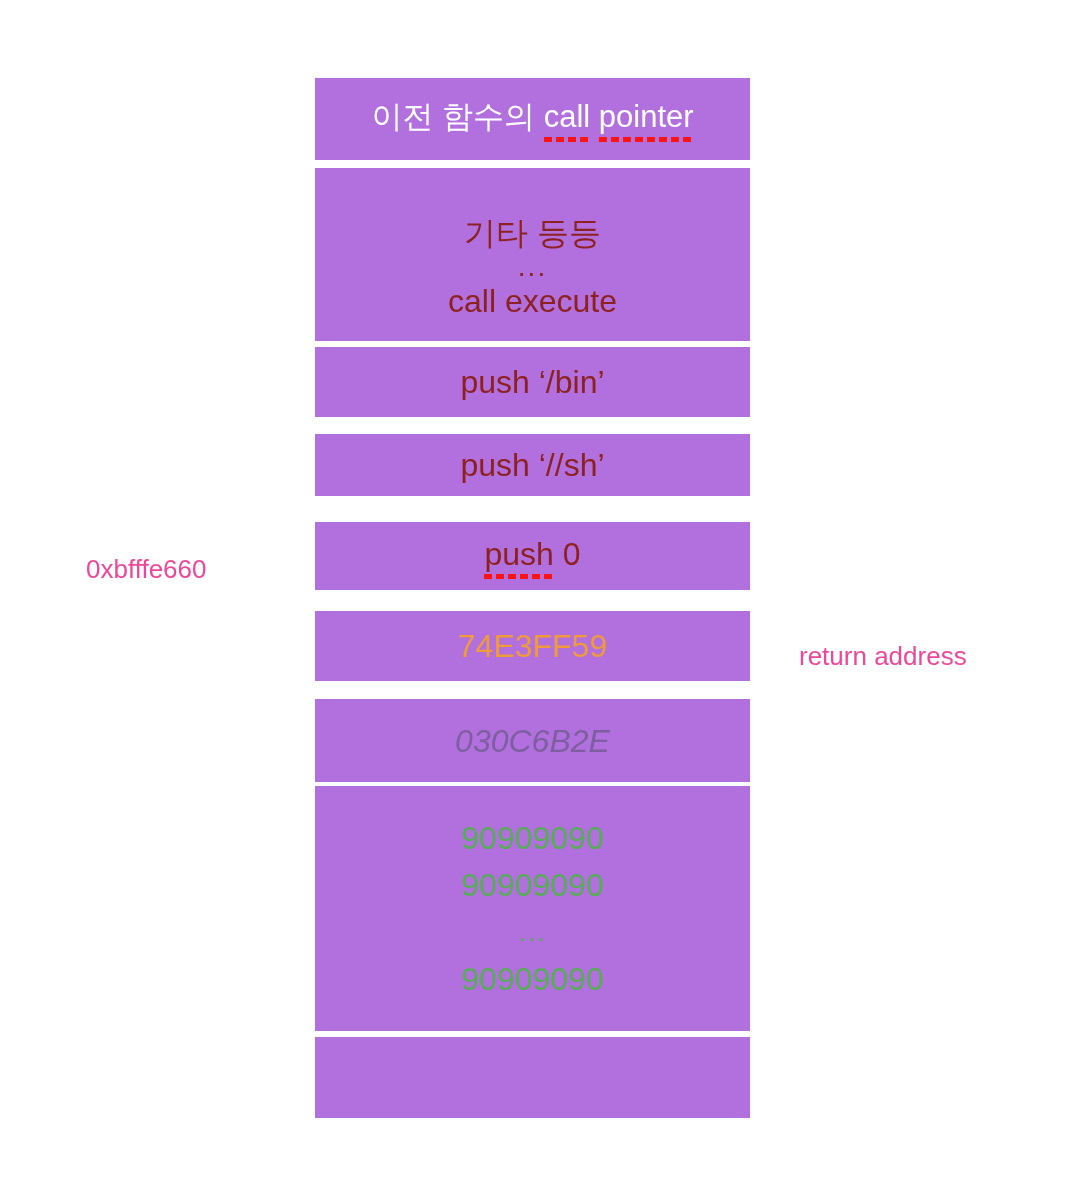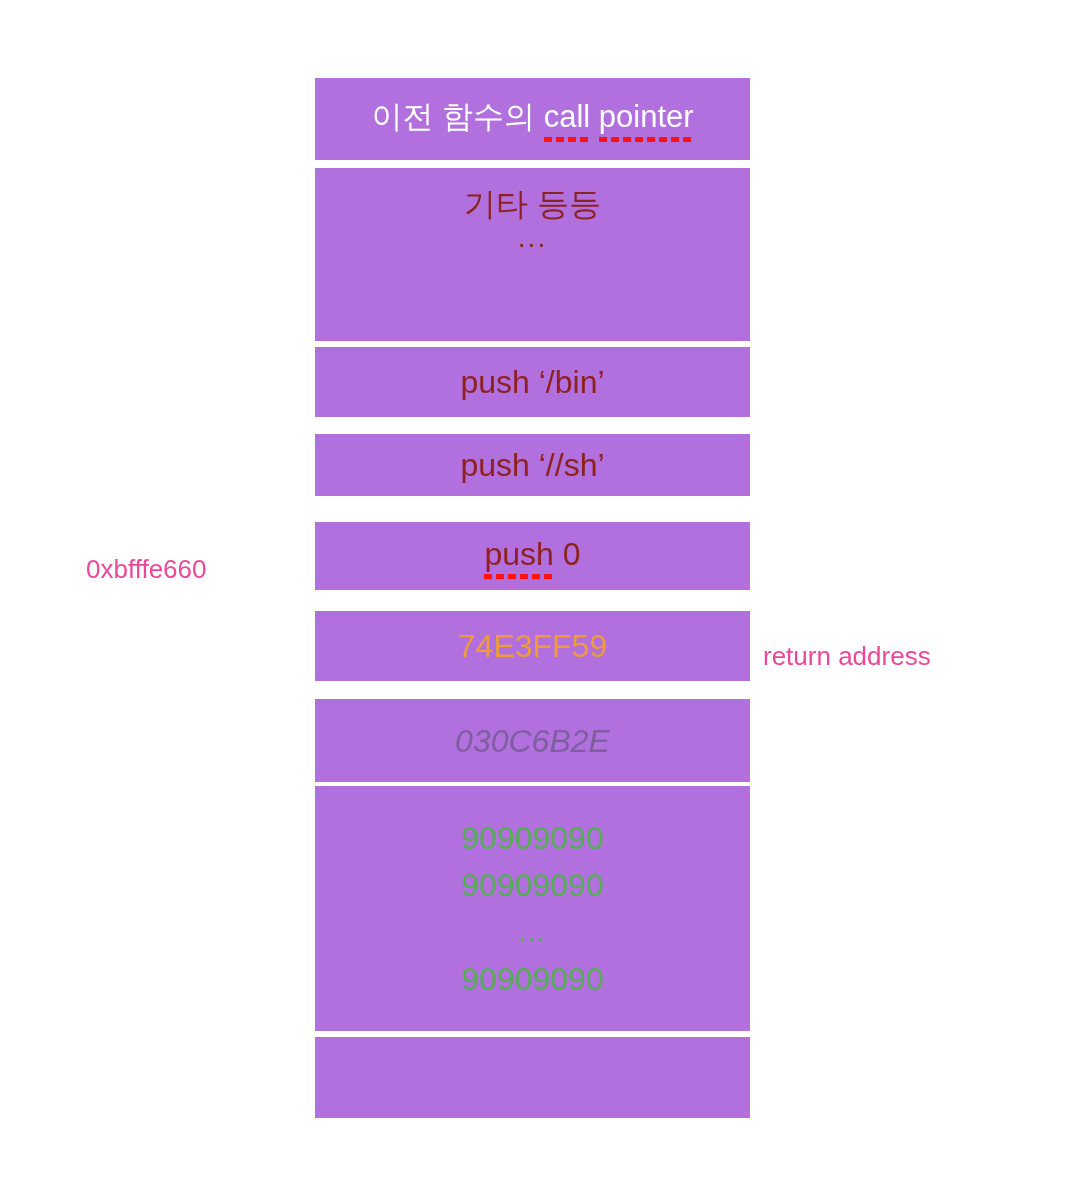--- a/index.html
+++ b/index.html
@@ -20,21 +20,21 @@
     left: 315px;
     width: 435px;
     background: #b170dd;
     display: flex;
     flex-direction: column;
     align-items: center;
     justify-content: center;
     text-align: center;
   }
   .box1 { top: 78px;  height: 82px;  }
-  .box2 { top: 168px; height: 173px; justify-content: flex-start; padding: 15px 0 19px; box-sizing: border-box; }
+  .box2 { top: 168px; height: 173px; justify-content: flex-end; padding: 15px 0 19px; box-sizing: border-box; }
   .box3 { top: 347px; height: 70px;  }
   .box4 { top: 434px; height: 62px;  }
   .box5 { top: 522px; height: 68px;  }
   .box6 { top: 611px; height: 70px;  }
   .box7 { top: 699px; height: 83px;  }
   .box8 { top: 786px; height: 245px; }
   .box9 { top: 1037px; height: 81px; }
 
   .t-white   { color: #ffffff; }
   .t-darkred { color: #8d2121; }
@@ -61,38 +61,39 @@
 
   .side-label {
     position: absolute;
     color: #ec4899;
     font-size: 26px;
     line-height: 38px;
     white-space: nowrap;
     margin-top: 6px;
   }
   .addr-label { left: 86px; top: 544px; }
-  .ret-label  { left: 763px; top: 631px; }
+  .ret-label  { left: 799px; top: 631px; }
 </style>
 </head>
 <body>
 
 <div class="canvas">
 
   <div class="side-label addr-label">0xbfffe660</div>
 
   <div class="side-label ret-label">return address</div>
 
   <div class="stackbox box1">
     <div class="boxline t-white"><span>이전 함수의</span> <span class="spell-underline">call</span> <span class="spell-underline">pointer</span></div>
   </div>
 
   <div class="stackbox box2">
     <div class="boxline t-darkred">기타 등등</div>
     <div class="ellipsis-line t-darkred">...</div>
+    <div class="boxline t-darkred">call execute</div>
   </div>
 
   <div class="stackbox box3">
     <div class="boxline t-darkred">push ‘/bin’</div>
   </div>
 
   <div class="stackbox box4">
     <div class="boxline t-darkred">push ‘//sh’</div>
   </div>
 

